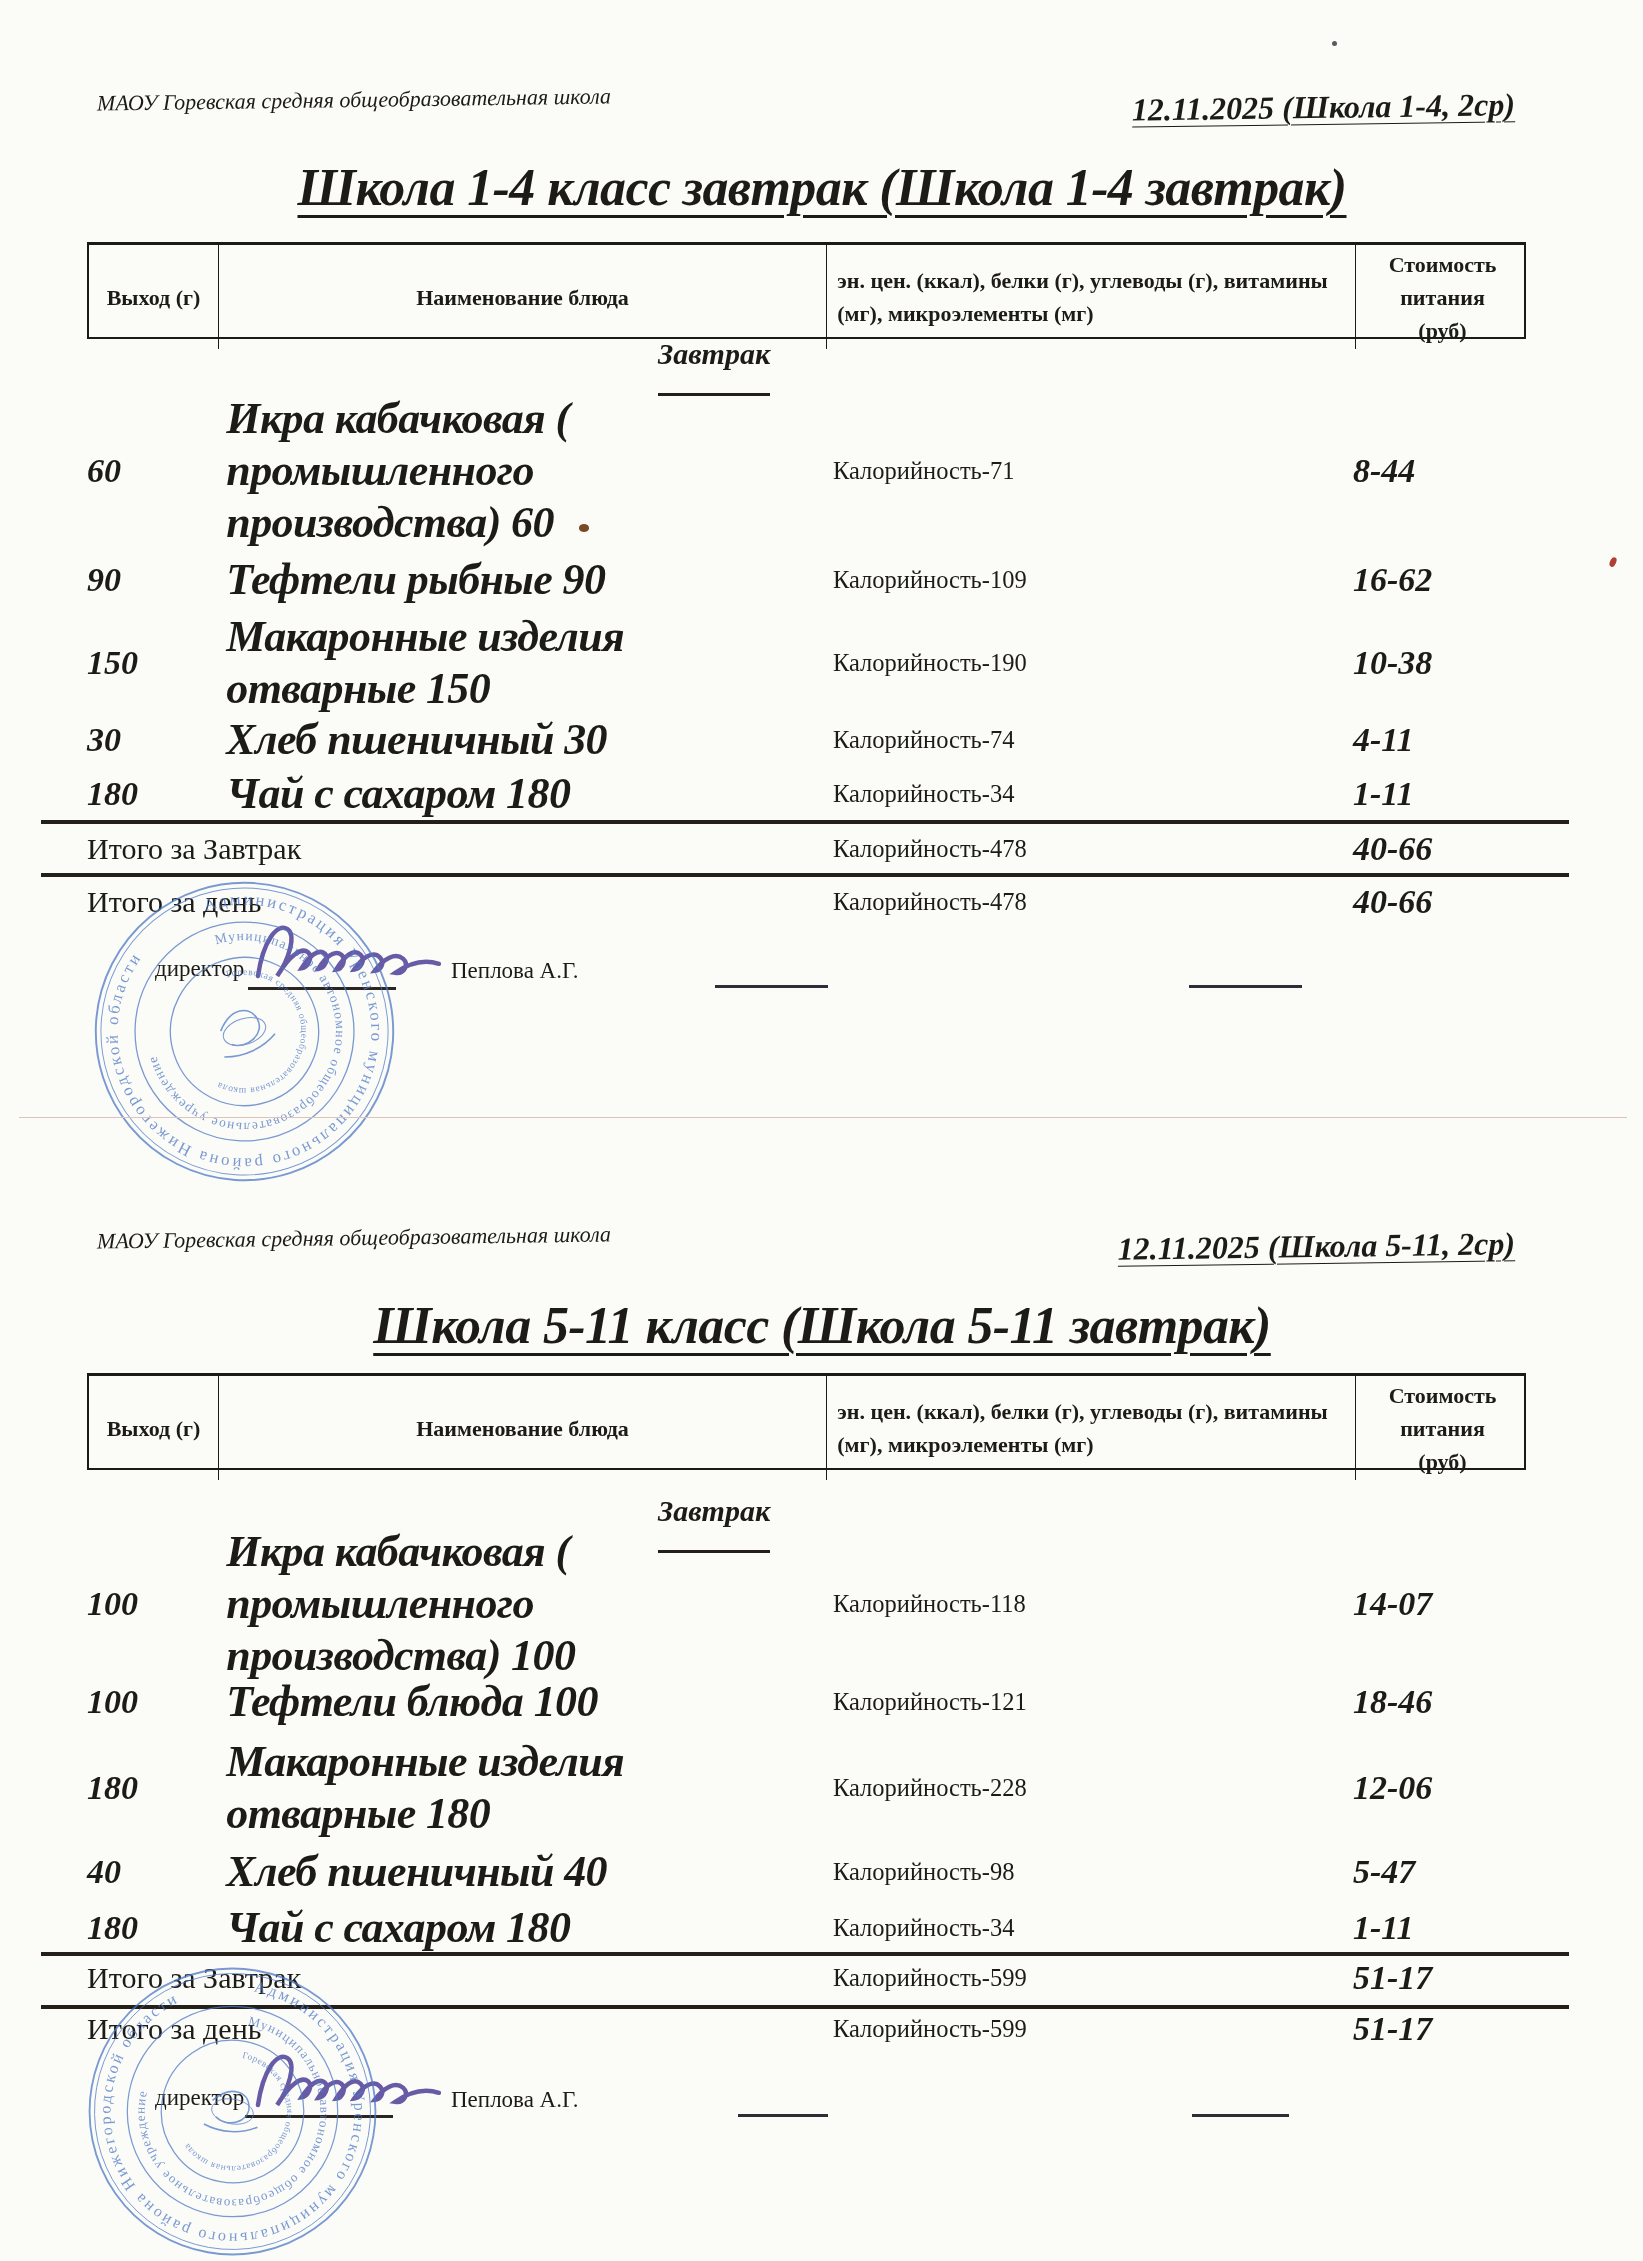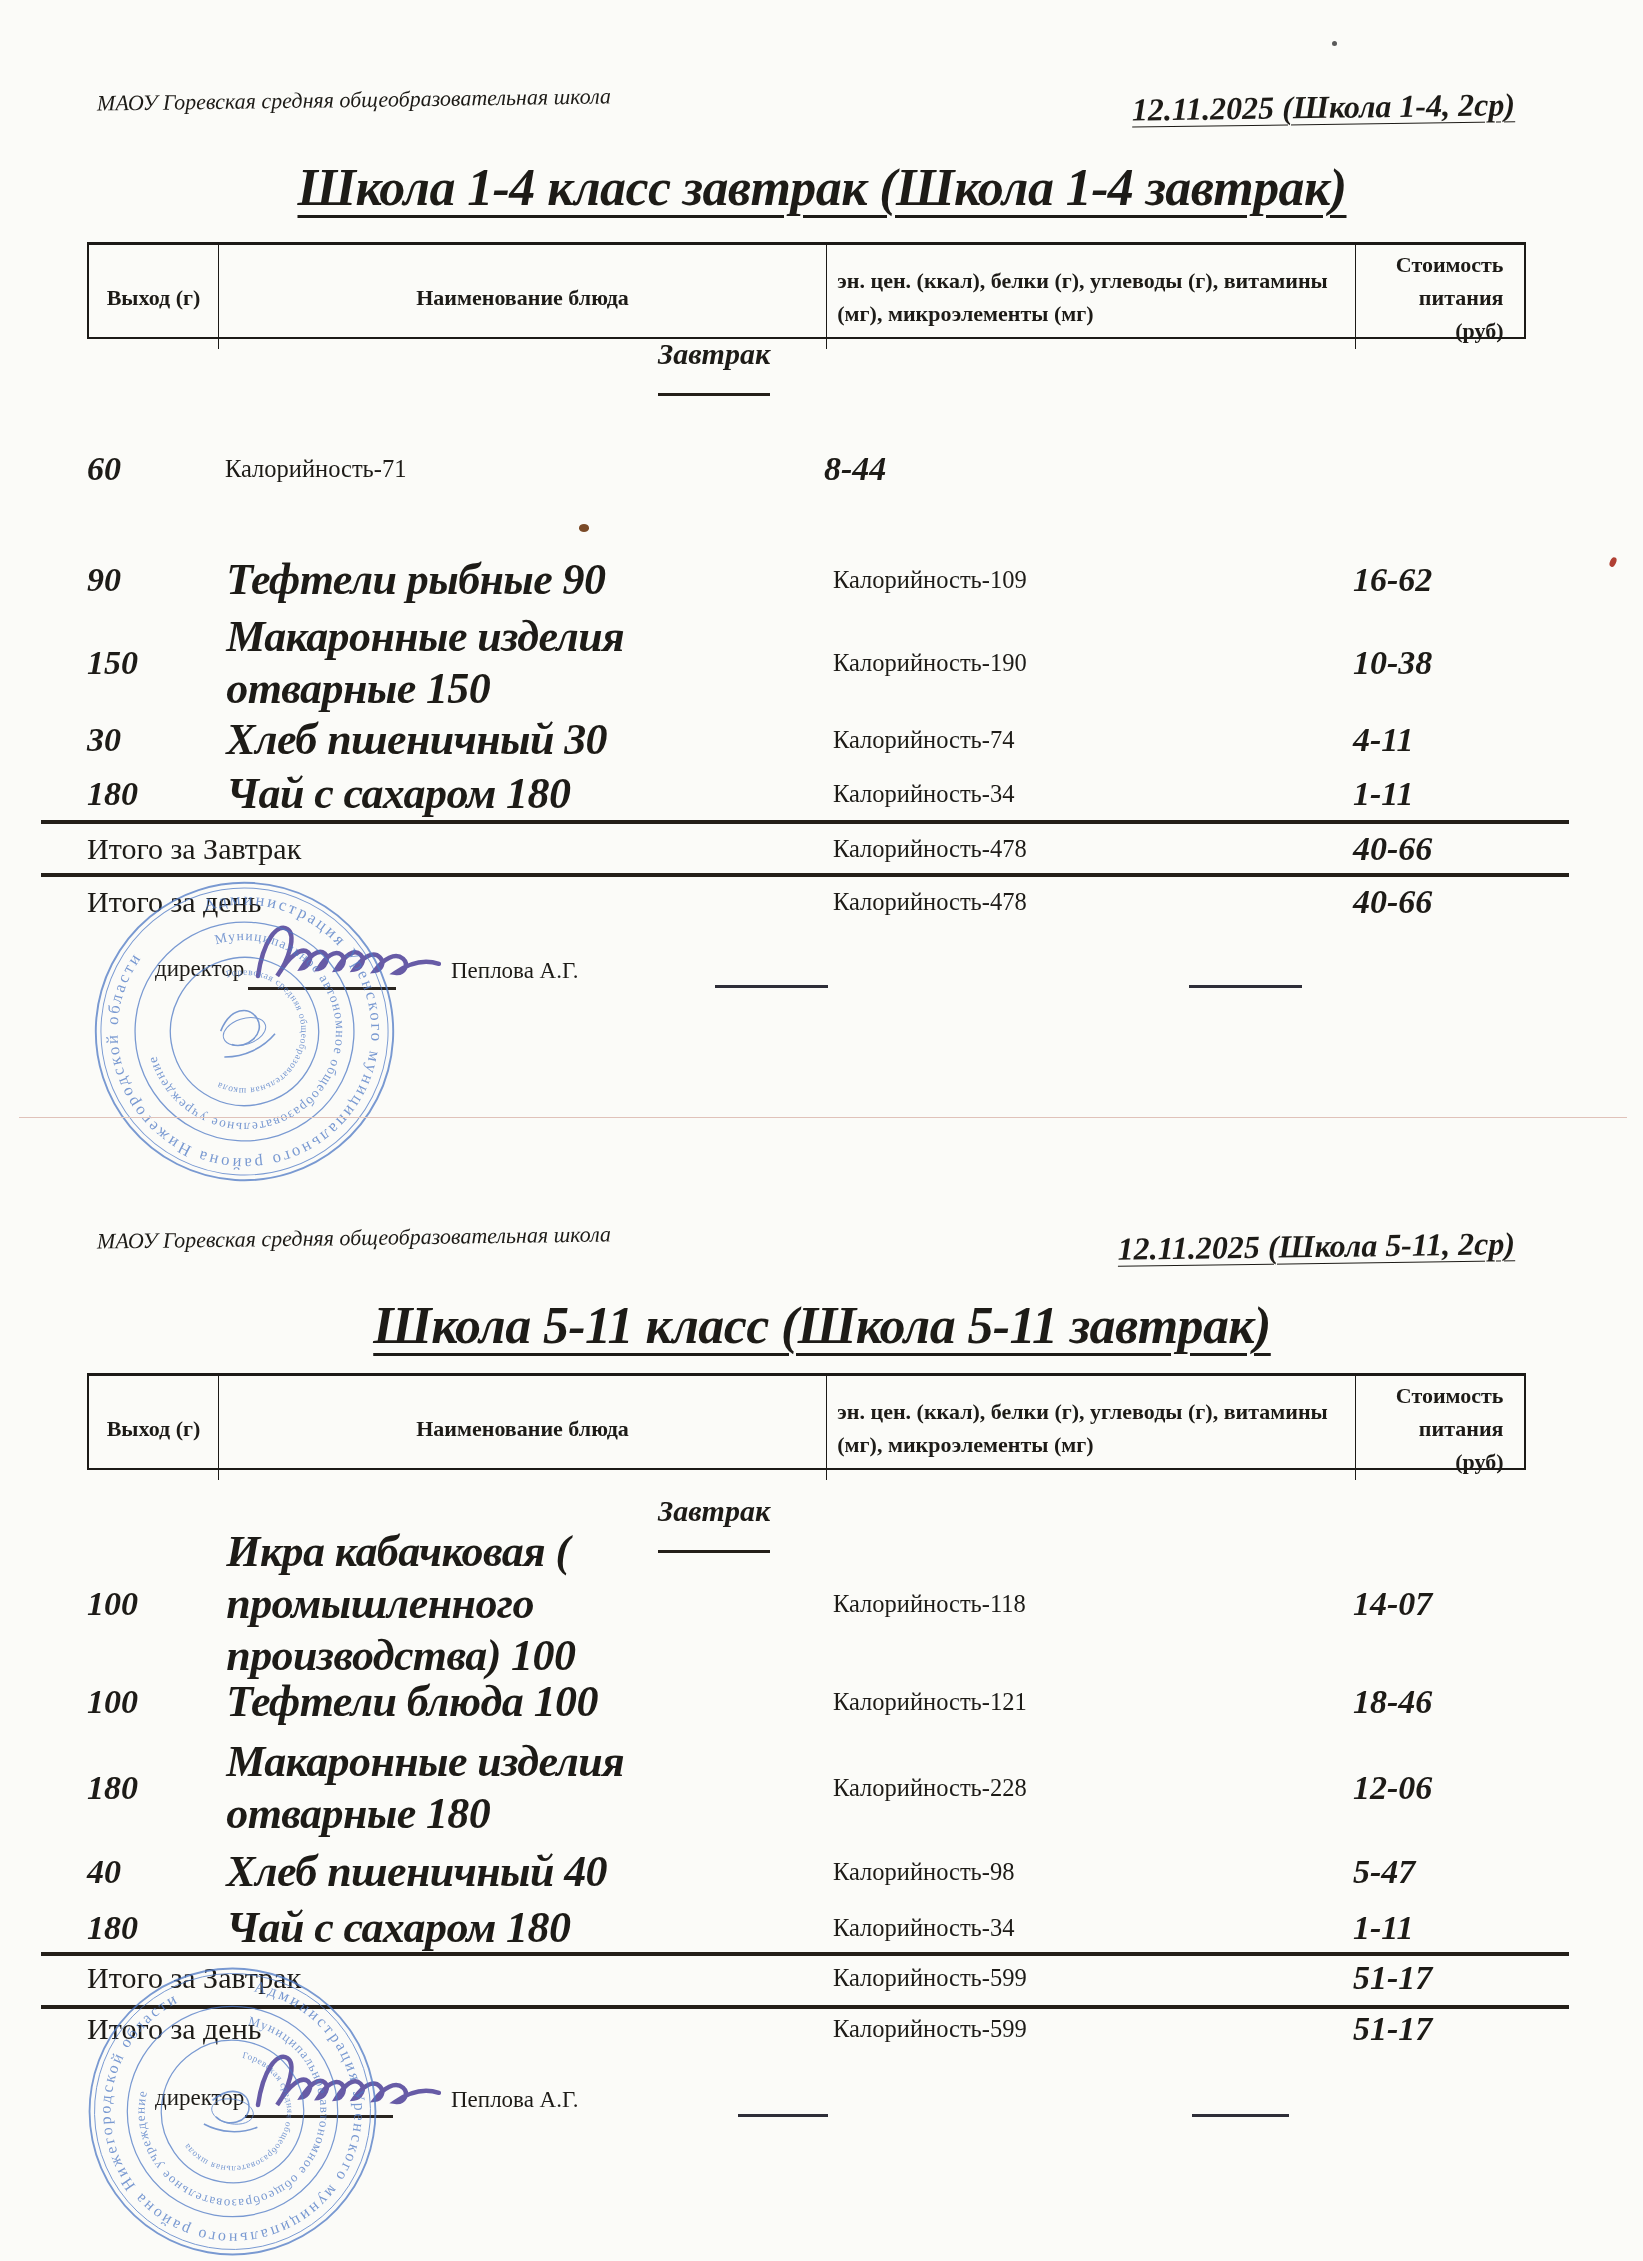--- a/index.html
+++ b/index.html
@@ -9,21 +9,21 @@
   .abs{position:absolute;}
   .school{font-style:italic;font-size:22px;transform:rotate(-0.8deg);}
   .dateline{font-weight:bold;font-style:italic;font-size:32px;text-align:right;width:677px;
             text-decoration:underline;text-decoration-thickness:1.3px;text-underline-offset:6.4px;
             transform:rotate(-0.8deg);}
   .title{width:1644px;text-align:center;font-weight:bold;font-style:italic;font-size:52px;
          letter-spacing:-0.6px;text-decoration:underline;text-decoration-thickness:2.6px;
          text-underline-offset:10.3px;}
   .thead{display:grid;grid-template-columns:129px 608px 529px 174px;
          border:2.6px solid #1c1a17;border-top-width:3.9px;box-sizing:border-box;left:87px;width:1439px;height:97px;}
-  .th{display:flex;align-items:center;justify-content:center;text-align:right;
+  .th{display:flex;align-items:center;justify-content:center;text-align:center;
       font-weight:bold;font-size:22px;line-height:1.5;border-left:1.9px solid #1c1a17;
       padding:2.6px 6.4px;box-sizing:border-box;}
   .th:first-child{border-left:none;}
   .th.left{justify-content:flex-start;text-align:left;padding-left:10.3px;}
   .th .narrow{max-width:122px;}
   .mealwrap{left:0;width:1428px;text-align:center;}
   .meal{display:inline-block;font-size:30px;font-weight:bold;font-style:italic;
         border-bottom:3.2px solid #241f19;padding-bottom:22px;}
   .row{display:grid;grid-template-columns:129px 608px 529px 174px;align-items:center;
        position:absolute;left:87px;width:1439px;}
@@ -62,20 +62,21 @@
           <span class="narrow">Стоимость питания (руб)</span>
         </div>
     </div>
 
     <div class="abs mealwrap" style="top:321px;">
       <span class="meal">Завтрак</span>
     </div>
 
     <div class="row" style="top:377px;height:151px;">
       <div class="w">60</div>
+      <div class="dish">Икра кабачковая ( промышленного производства) 60</div>
       <div class="en">Калорийность-71</div>
       <div class="pr">8-44</div>
     </div>
     <div class="row" style="top:532px;height:64px;">
       <div class="w">90</div>
       <div class="dish">Тефтели рыбные 90</div>
       <div class="en">Калорийность-109</div>
       <div class="pr">16-62</div>
     </div>
     <div class="row" style="top:595px;height:103px;">

